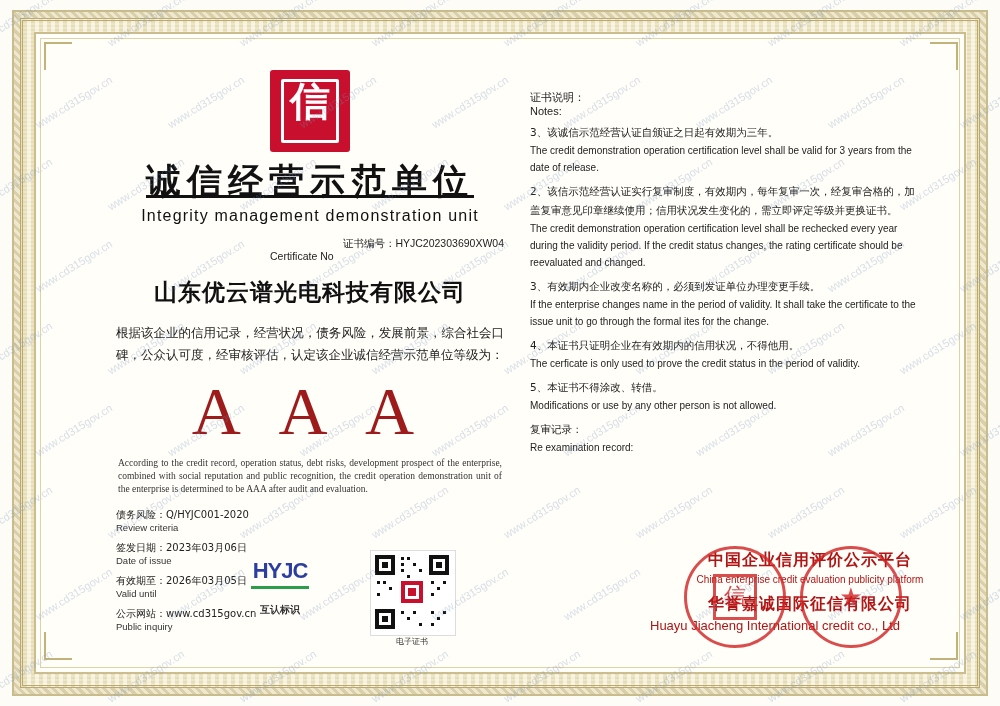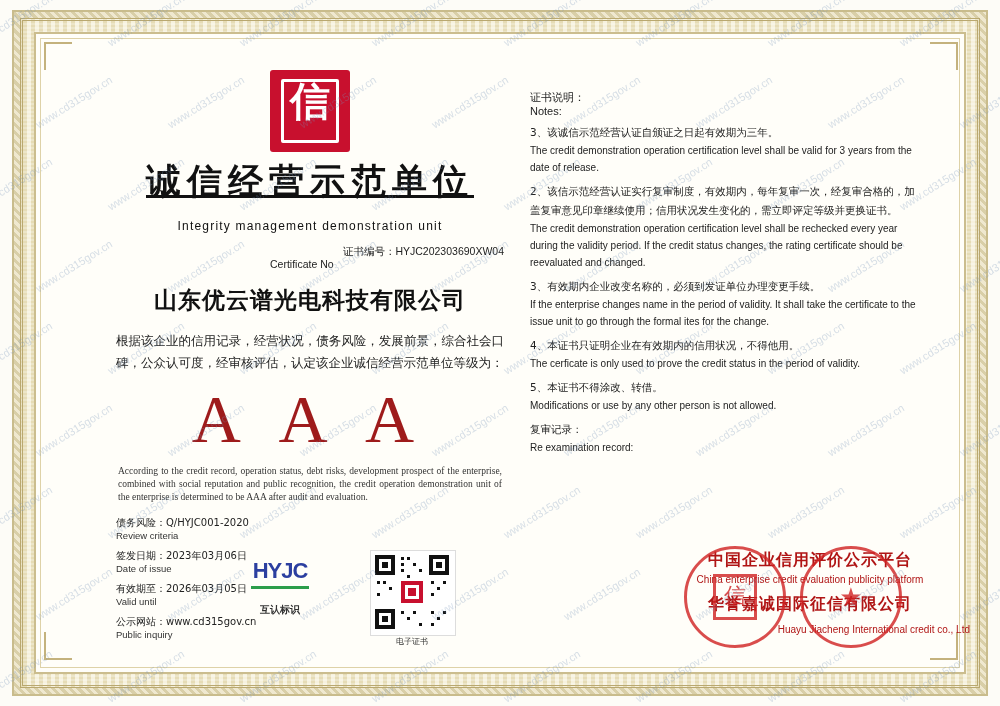--- a/index.html
+++ b/index.html
@@ -85,22 +85,22 @@
     font-family:"DejaVu Sans", sans-serif;font-weight:bold;
   }
 
   .title-cn{
     font-size:35px;letter-spacing:6px;font-weight:bold;color:#111;
     font-family:"DejaVu Sans", sans-serif;
     margin:2px 0 0 0;
     text-decoration:underline;
   }
   .title-en{
-    font-size:12px;letter-spacing:1.2px;color:#111;
-    margin-top:14px;
+    font-size:16px;letter-spacing:1.2px;color:#111;
+    margin-top:2px;
     font-family:"Liberation Sans", sans-serif;
   }
   .cert-no-row{
     margin-top:12px;text-align:right;padding-right:6px;
     font-size:10.5px;color:#222;line-height:13px;
   }
   .company{
     margin-top:14px;font-size:23px;font-weight:bold;color:#111;
     letter-spacing:1px;font-family:"DejaVu Sans", sans-serif;
   }
@@ -161,22 +161,22 @@
   .platform-en{
     position:absolute;left:0;top:34px;width:320px;text-align:center;
     font-size:10px;color:#b01515;
   }
   .org-cn{
     position:absolute;left:0;top:54px;width:320px;text-align:center;
     font-size:16px;color:#b01515;font-family:"DejaVu Sans", sans-serif;font-weight:bold;
     letter-spacing:1px;
   }
   .org-en{
-    position:absolute;left:0;top:84px;width:320px;text-align:right;
-    font-size:10px;color:#b01515;
+    position:absolute;left:0;top:78px;width:320px;text-align:left;
+    font-size:13px;color:#b01515;
   }
   .seal{
     position:absolute;width:96px;height:96px;border-radius:50%;
     border:3px solid #d02222;opacity:.80;
   }
   .seal1{left:34px;top:6px;}
   .seal2{left:150px;top:6px;}
   .seal-star{
     position:absolute;left:50%;top:50%;transform:translate(-50%,-50%);
     color:#d02222;font-size:26px;

